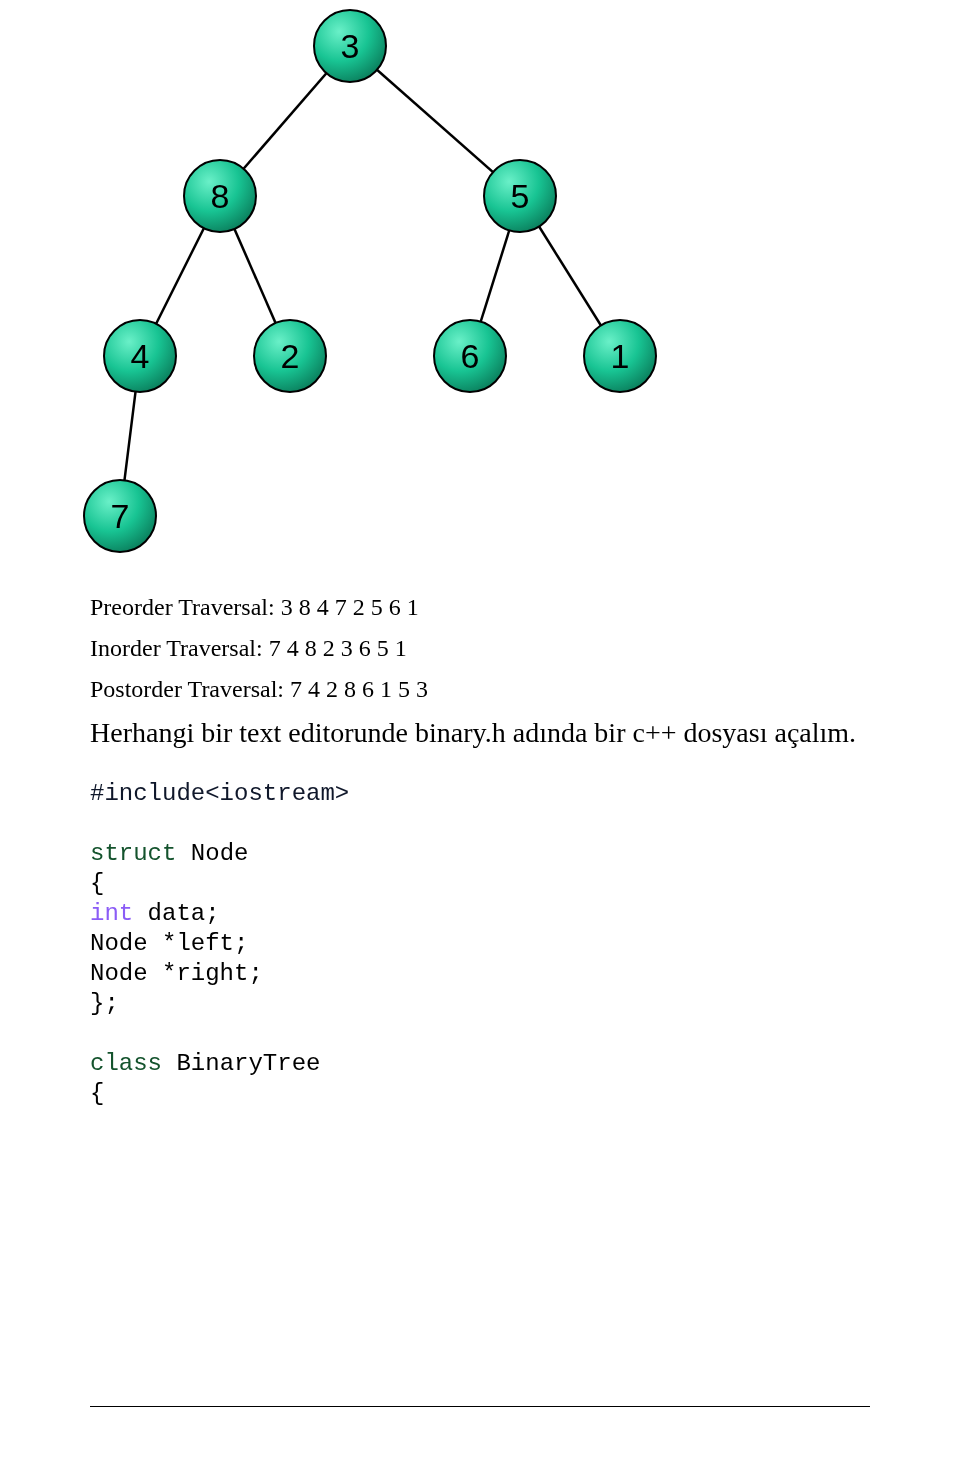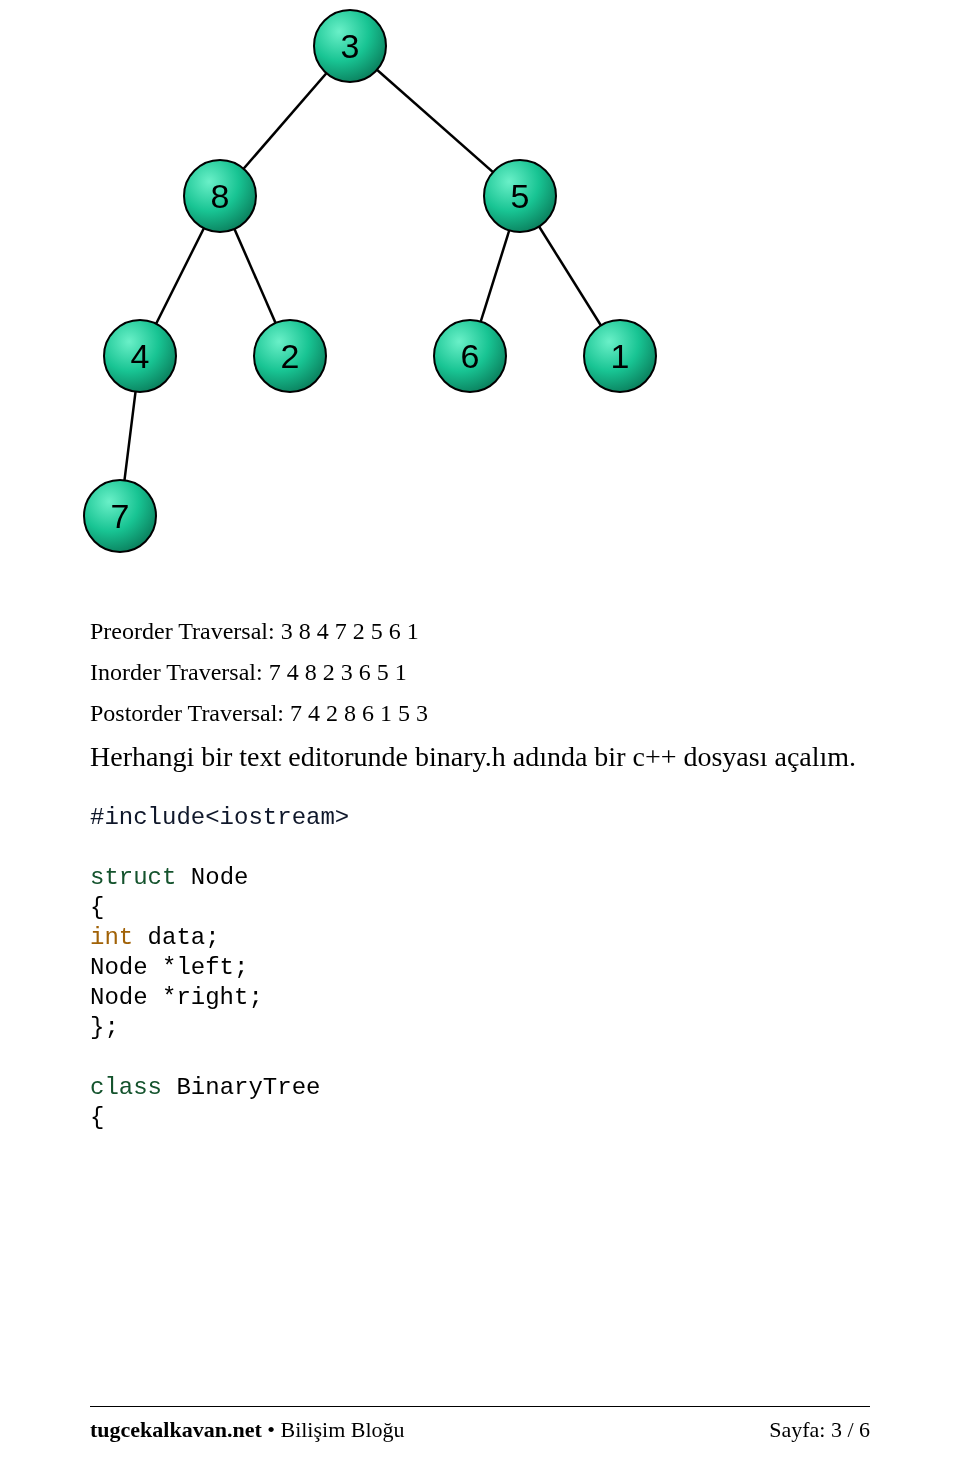--- a/index.html
+++ b/index.html
@@ -15,21 +15,21 @@
     min-height: 1475px;
     position: relative;
     box-sizing: border-box;
     padding: 0 90px;
   }
   .tree-wrap {
     margin-top: 0;
     margin-left: -30px;
   }
   .traversal-block {
-    margin-top: 44px;
+    margin-top: 20px;
     font-size: 24px;
   }
   .traversal-line {
     margin: 0 0 14px 0;
   }
   .section-head {
     font-size: 36px;
     font-weight: bold;
     margin: 40px 0 26px 0;
   }
@@ -38,21 +38,21 @@
     margin: 0 0 30px 0;
   }
   .code {
     font-family: 'Courier New', Courier, monospace;
     font-size: 24px;
     line-height: 1.25;
     white-space: pre;
   }
   .tok-orange { color: #0f172a; }
   .tok-green  { color: #14532d; }
-  .tok-red    { color: #a16207; }
+  .tok-red    { color: #8b5cf6; }
   .footer {
     position: absolute;
     left: 90px;
     right: 90px;
     bottom: 32px;
     display: flex;
     justify-content: space-between;
     font-size: 22px;
   }
   .footer-rule {
@@ -145,22 +145,14 @@
 <span>{</span>
 <span class="tok-red">int</span><span> data;</span>
 <span>Node *left;</span>
 <span>Node *right;</span>
 <span>};</span>
 
 <span class="tok-green">class</span><span> BinaryTree</span>
 <span>{</span></div>
 
   <div class="footer-rule"></div>
-  <div class="footer">
-    <div>
-      <b>tugcekalkavan.net</b><span> • </span><span>Bilişim Bloğu</span>
-    </div>
-    <div>
-      <span>Sayfa: </span><span>3 / 6</span>
-    </div>
-  </div>
 
 </div>
 
 </body></html>

